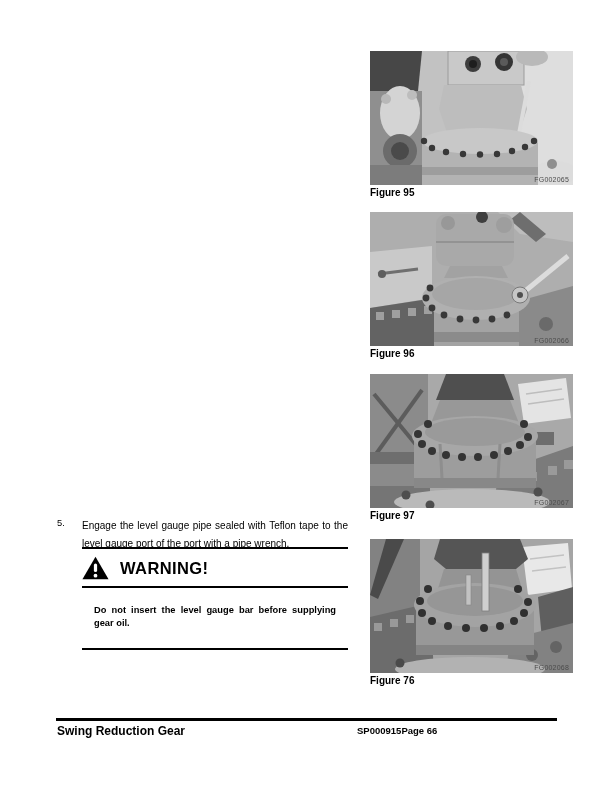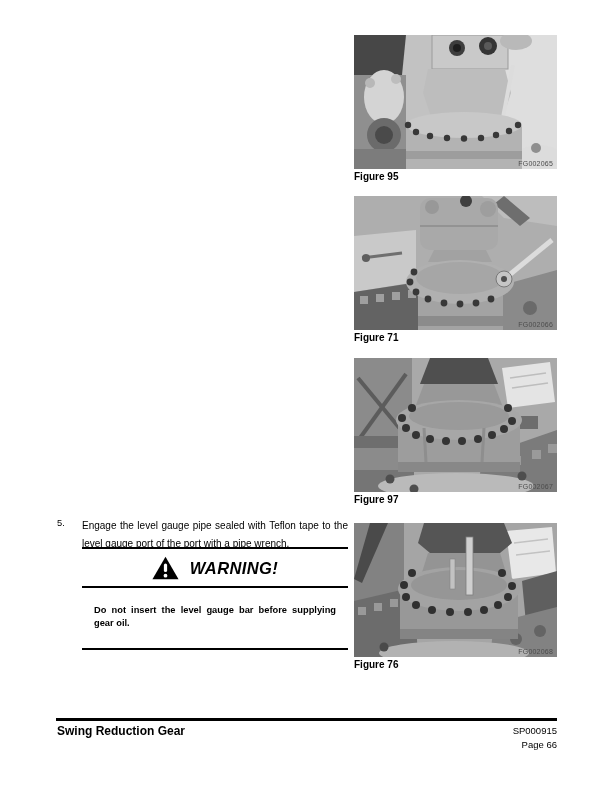--- a/index.html
+++ b/index.html
@@ -6,40 +6,40 @@
   .page{position:relative;width:612px;height:791px;background:#ffffff;
         font-family:"Liberation Sans", sans-serif;color:#000;overflow:hidden;}
 
   
   .step{position:absolute;left:57px;top:517px;width:291px;display:flex;}
   .step-num{flex:0 0 25px;font-size:9.3px;line-height:12.5px;}
   .step-text{margin:0;flex:1;font-size:10px;line-height:18px;text-align:justify;}
 
   .warning-box{position:absolute;left:82px;top:547px;width:266px;
                border-top:2px solid #000;border-bottom:2px solid #000;}
-  .warning-head{display:flex;align-items:center;justify-content:center;gap:11px;
-                padding:7px 0 6px;border-bottom:2px solid #000;font-style:italic;}
+  .warning-head{display:flex;align-items:center;gap:11px;
+                padding:7px 0 6px;border-bottom:2px solid #000;}
   .warning-tri{width:27px;height:24px;display:block;}
   .warning-title{font-size:16.5px;font-weight:bold;letter-spacing:.4px;}
   .warning-body{margin:12px;padding:4px 0 6px;font-size:9.3px;font-weight:bold;
                 line-height:13px;text-align:justify;}
 
   
-  .fig{position:absolute;left:354px;width:180px;margin:0;}
+  .fig{position:absolute;left:354px;width:180px;margin:16px;}
   .photo{position:relative;width:203px;height:134px;overflow:hidden;background:#b5b5b5;}
   .photo svg{display:block;width:100%;height:100%;}
   .fig-code{position:absolute;right:4px;bottom:2px;font-size:7px;color:#4c4c4c;letter-spacing:.2px;}
   .fig-cap{font-size:10px;font-weight:bold;margin-top:2px;}
 
   
   .footer-rule{position:absolute;left:56px;top:718px;width:501px;height:3px;background:#000;}
   .footer-left{position:absolute;left:57px;top:724px;font-size:12px;font-weight:bold;}
   .footer-right{position:absolute;left:357px;top:724px;width:200px;text-align:right;
-                font-size:9.5px;font-weight:normal;line-height:13.5px;
-                display:flex;flex-direction:column;}
+                font-size:9.5px;font-weight:bold;line-height:13.5px;
+                display:flex;flex-direction:row;}
 </style>
 </head>
 <body>
 
 <div class="page">
 
   <section>
     <div class="step">
       <span class="step-num">5.</span>
       <p class="step-text">Engage the level gauge pipe sealed with Teflon tape to the level gauge port of the port with a pipe wrench.</p>
@@ -140,21 +140,21 @@
               <circle cx="122" cy="107" r="3.4"></circle>
             <circle cx="137" cy="103" r="3.4"></circle>
               <circle cx="60" cy="76" r="3.4"></circle>
           </g>
           <line x1="198" y1="44" x2="154" y2="80" stroke="#dcdcdc" stroke-width="5"></line>
           <circle cx="150" cy="83" r="8" fill="#c6c6c6" stroke="#787878" stroke-width="1"></circle>
           <circle cx="150" cy="83" r="3" fill="#4f4f4f"></circle>
         </svg>
         <span class="fig-code">FG002066</span>
       </div>
-      <figcaption class="fig-cap">Figure 71</figcaption>
+      <figcaption class="fig-cap">Figure 96</figcaption>
     </figure>
 
     <figure class="fig" style="top:358px">
       <div class="photo">
         <svg viewBox="0 0 203 134" preserveAspectRatio="none">
           <rect width="203" height="134" fill="#a9a9a9"></rect>
           <rect x="0" y="0" width="58" height="134" fill="#8b8b8b"></rect>
           <line x1="4" y1="20" x2="52" y2="78" stroke="#5c5c5c" stroke-width="4"></line>
           <line x1="52" y1="16" x2="6" y2="80" stroke="#5c5c5c" stroke-width="4"></line>
           <rect x="0" y="78" width="56" height="12" fill="#6e6e6e"></rect>

